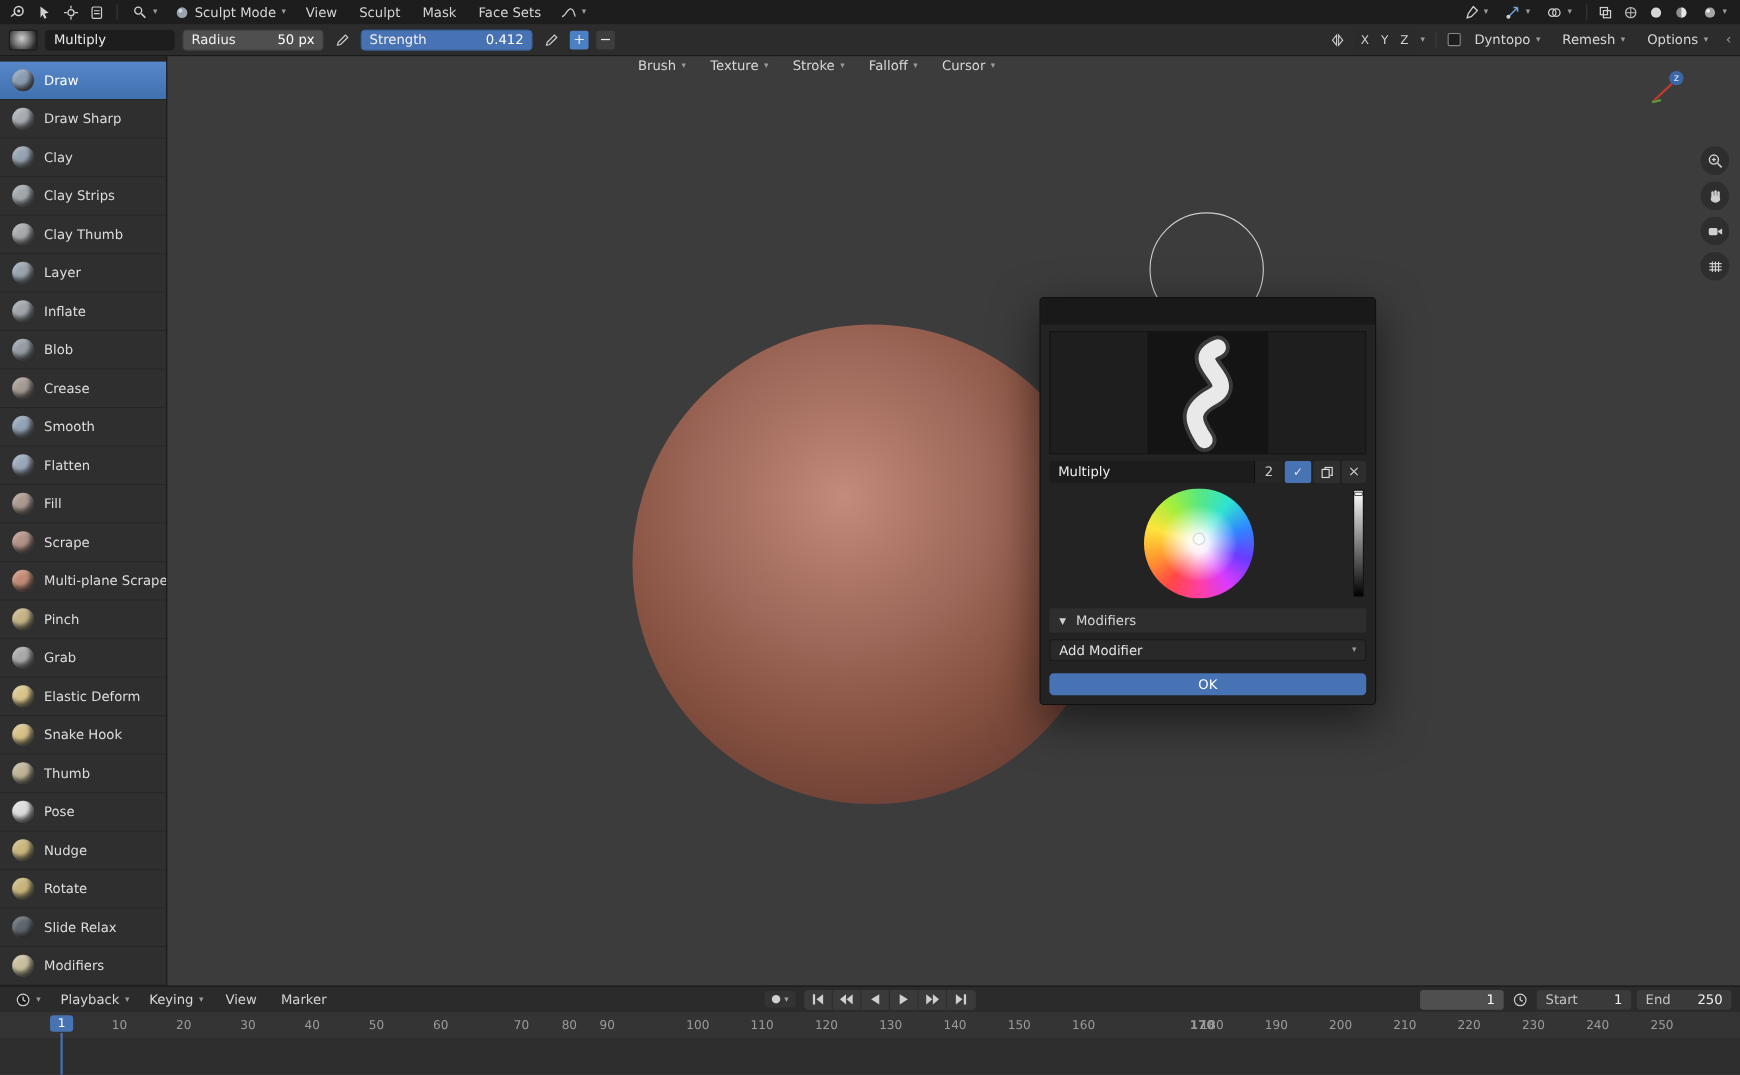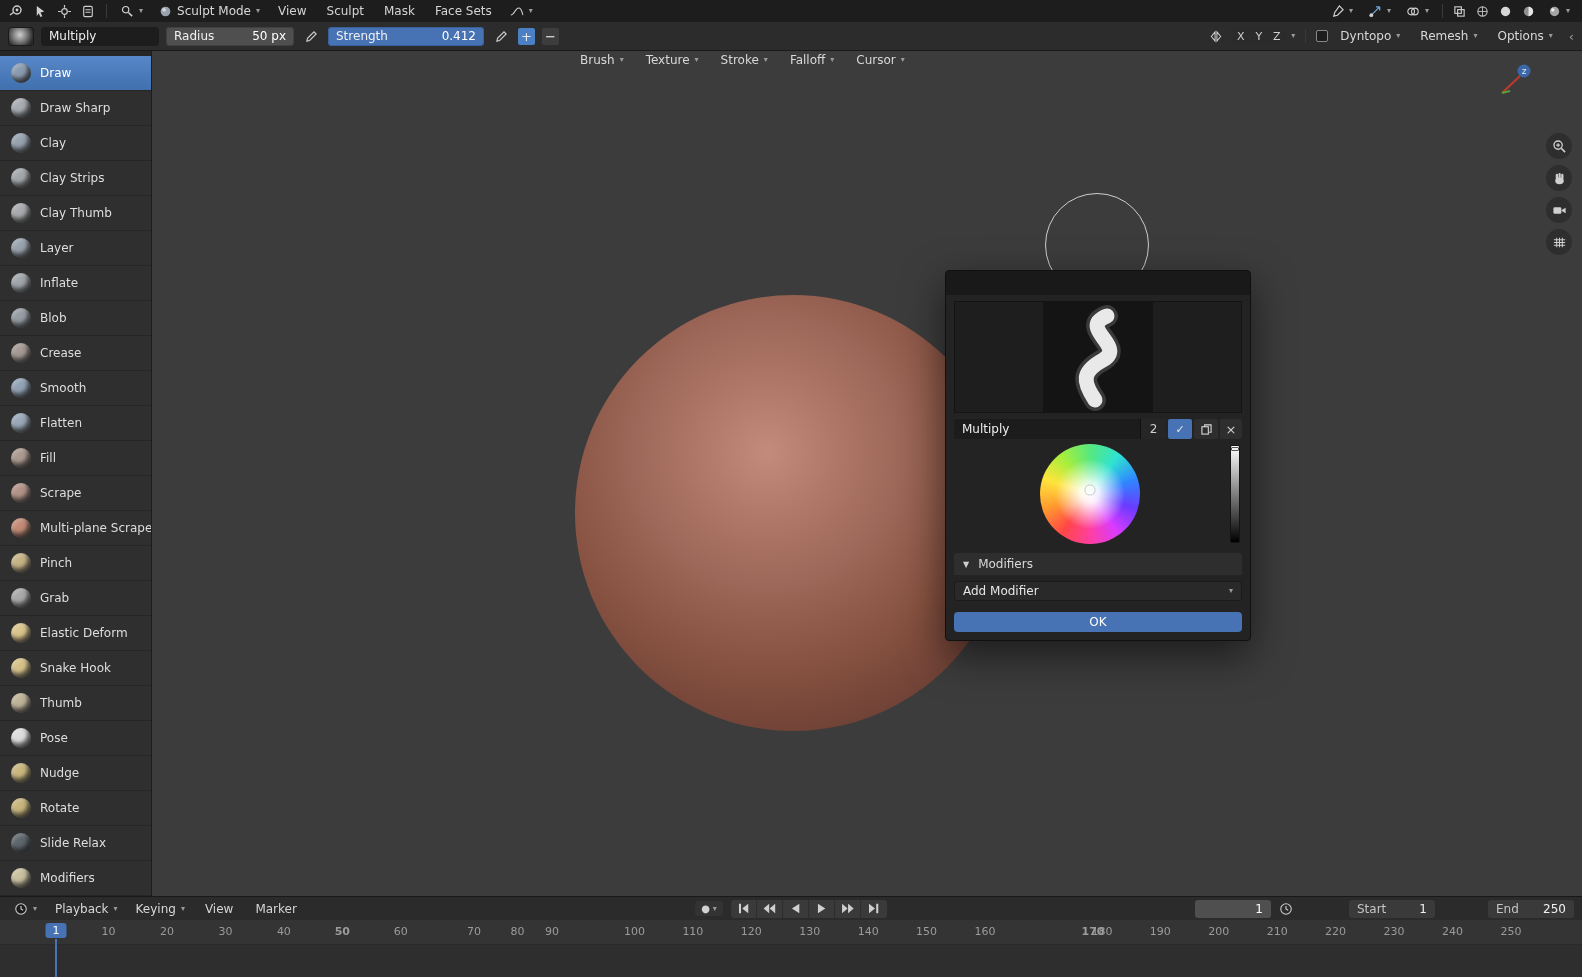--- a/index.html
+++ b/index.html
@@ -73,21 +73,21 @@
 
   
   .tl-header{position:absolute;left:0;top:896px;width:100%;height:24px;background:#2b2b2b;border-top:1px solid #191919;display:flex;align-items:center;padding:0 8px;gap:6px;z-index:10;}
   .transport{position:absolute;left:50%;transform:translateX(-50%);display:flex;align-items:center;gap:8px;}
   .rec-btn{display:flex;align-items:center;gap:3px;background:#333;border:none;border-radius:3px;padding:2px 6px;color:#d8d8d8;}
   .tr-group{display:flex;background:#3a3a3a;border-radius:4px;overflow:hidden;}
   .tr-btn{width:26px;height:18px;display:flex;align-items:center;justify-content:center;background:#3a3a3a;border:none;border-right:1px solid #2d2d2d;}
   .tr-btn:last-child{border-right:none;}
   .tl-right{margin-left:auto;display:flex;align-items:center;gap:5px;}
   .frame-field{width:76px;height:18px;background:#4f4f4f;border-radius:3px;display:flex;align-items:center;justify-content:flex-end;padding:0 8px;color:#fff;}
-  .range-field{width:86px;height:18px;background:#3a3a3a;border-radius:3px;display:flex;align-items:center;justify-content:space-between;padding:0 8px;margin-left:48px;}
+  .range-field{width:86px;height:18px;background:#3a3a3a;border-radius:3px;display:flex;align-items:center;justify-content:space-between;padding:0 8px;}
   .range-field .lab{color:#c3c3c3;} .range-field .val{color:#f0f0f0;}
 
   .ruler{position:absolute;left:0;top:920px;width:100%;height:57px;background:#2e2e2e;z-index:9;}
   .ruler-strip{position:absolute;left:0;right:0;top:0;height:25px;background:#343434;border-bottom:1px solid #2a2a2a;}
   .tick-label{position:absolute;top:5px;transform:translateX(-50%);font-size:11px;color:#9b9b9b;}
   .playhead-tag{position:absolute;top:3px;left:56px;transform:translateX(-50%);background:var(--accent);color:#fff;font-size:11px;padding:1px 7px;border-radius:3px;z-index:3;}
   .playhead-line{position:absolute;left:55px;top:19px;bottom:0;width:2px;background:var(--accent);z-index:2;}
 </style>
 </head>
 <body style="--accent: #4772b3;">
@@ -520,21 +520,21 @@
   </div>
 
   <div class="ruler">
     <div class="ruler-strip"></div>
     <div>
         <span class="tick-label" style="left: 56px;">1</span>
         <span class="tick-label" style="left: 108.587px;">10</span>
         <span class="tick-label" style="left: 167.017px;">20</span>
         <span class="tick-label" style="left: 225.447px;">30</span>
         <span class="tick-label" style="left: 283.877px;">40</span>
-        <span class="tick-label" style="left: 342.307px; font-weight: bold;">50</span>
+        <span class="tick-label" style="left: 342.307px;">50</span>
         <span class="tick-label" style="left: 400.737px;">60</span>
         <span class="tick-label" style="left: 474px;">70</span>
         <span class="tick-label" style="left: 517.597px;">80</span>
         <span class="tick-label" style="left: 552px;">90</span>
         <span class="tick-label" style="left: 634.457px;">100</span>
         <span class="tick-label" style="left: 692.887px;">110</span>
         <span class="tick-label" style="left: 751.317px;">120</span>
         <span class="tick-label" style="left: 809.747px;">130</span>
         <span class="tick-label" style="left: 868.177px;">140</span>
         <span class="tick-label" style="left: 926.607px;">150</span>

